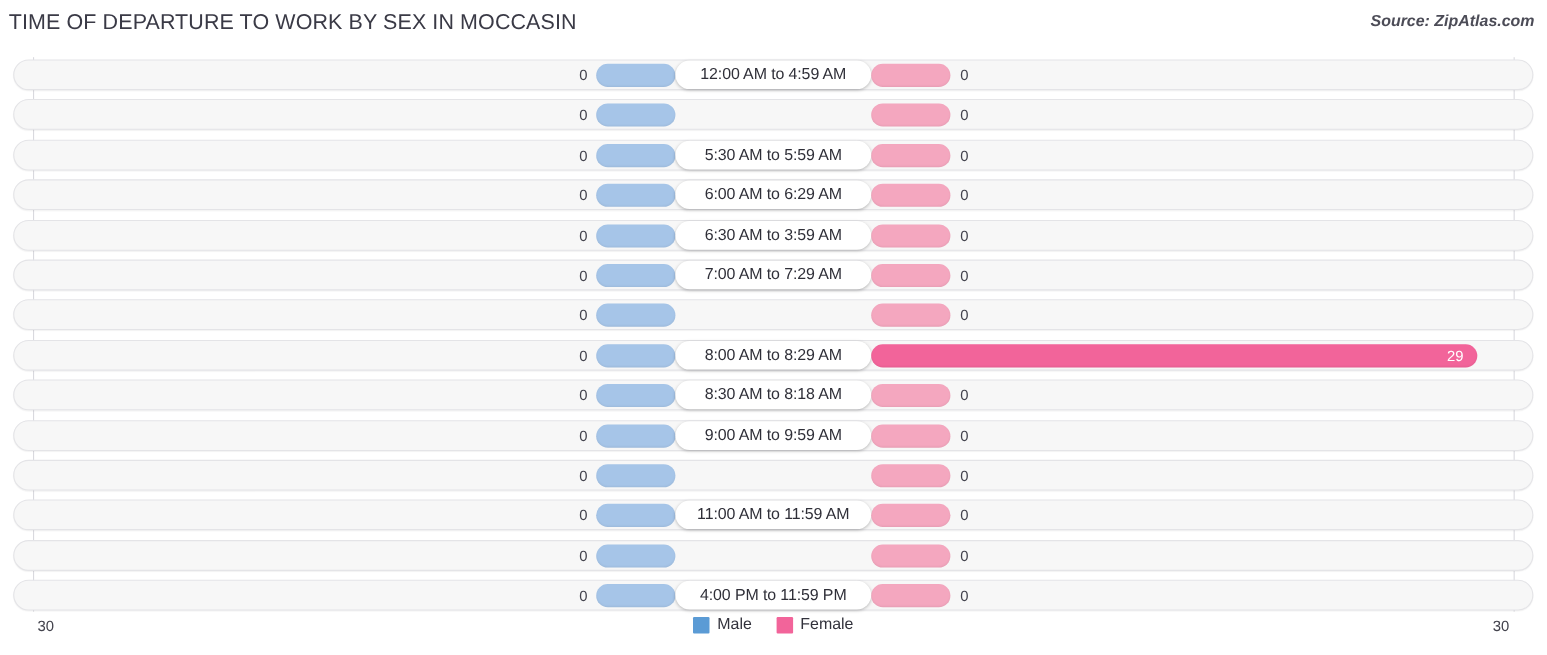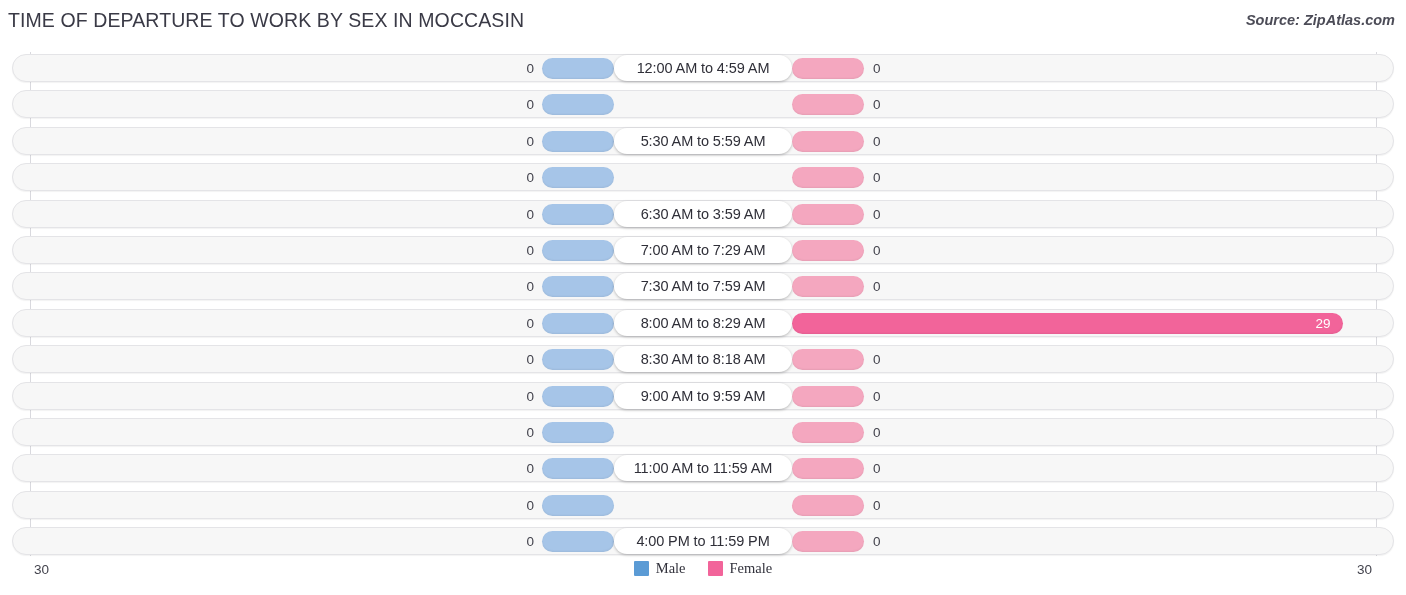--- a/index.html
+++ b/index.html
@@ -155,21 +155,20 @@
 
   #legend {
     position: absolute;
     top: 560px;
     left: 0;
     width: 1406px;
     display: flex;
     justify-content: center;
     align-items: center;
     gap: 22px;
-    font-family: Liberation Serif, serif;
   }
   .legend-item {
     display: flex;
     align-items: center;
     gap: 7px;
   }
   .legend-swatch {
     width: 15px;
     height: 15px;
     border-radius: 1px;
@@ -217,20 +216,23 @@
         <div class="cat-pill">
           <span>5:30 AM to 5:59 AM</span>
         </div>
         <div class="bar female" style="left: 792px; width: 72px;"></div>
         <div class="value-out female-v" style="left: 873px; width: 44px;">0</div>
       </div>
       <div class="row" style="top: 109.2px;">
         <div class="track"></div>
         <div class="bar male" style="left: 542px; width: 72px;"></div>
         <div class="value-out male-v" style="left: 490px; width: 44px;">0</div>
+        <div class="cat-pill">
+          <span>6:00 AM to 6:29 AM</span>
+        </div>
         <div class="bar female" style="left: 792px; width: 72px;"></div>
         <div class="value-out female-v" style="left: 873px; width: 44px;">0</div>
       </div>
       <div class="row" style="top: 145.6px;">
         <div class="track"></div>
         <div class="bar male" style="left: 542px; width: 72px;"></div>
         <div class="value-out male-v" style="left: 490px; width: 44px;">0</div>
         <div class="cat-pill">
           <span>6:30 AM to 3:59 AM</span>
         </div>
@@ -244,23 +246,20 @@
         <div class="cat-pill">
           <span>7:00 AM to 7:29 AM</span>
         </div>
         <div class="bar female" style="left: 792px; width: 72px;"></div>
         <div class="value-out female-v" style="left: 873px; width: 44px;">0</div>
       </div>
       <div class="row" style="top: 218.4px;">
         <div class="track"></div>
         <div class="bar male" style="left: 542px; width: 72px;"></div>
         <div class="value-out male-v" style="left: 490px; width: 44px;">0</div>
-        <div class="cat-pill">
-          <span>7:30 AM to 7:59 AM</span>
-        </div>
         <div class="bar female" style="left: 792px; width: 72px;"></div>
         <div class="value-out female-v" style="left: 873px; width: 44px;">0</div>
       </div>
       <div class="row" style="top: 254.8px;">
         <div class="track"></div>
         <div class="bar male" style="left: 542px; width: 72px;"></div>
         <div class="value-out male-v" style="left: 490px; width: 44px;">0</div>
         <div class="cat-pill">
           <span>8:00 AM to 8:29 AM</span>
         </div>

